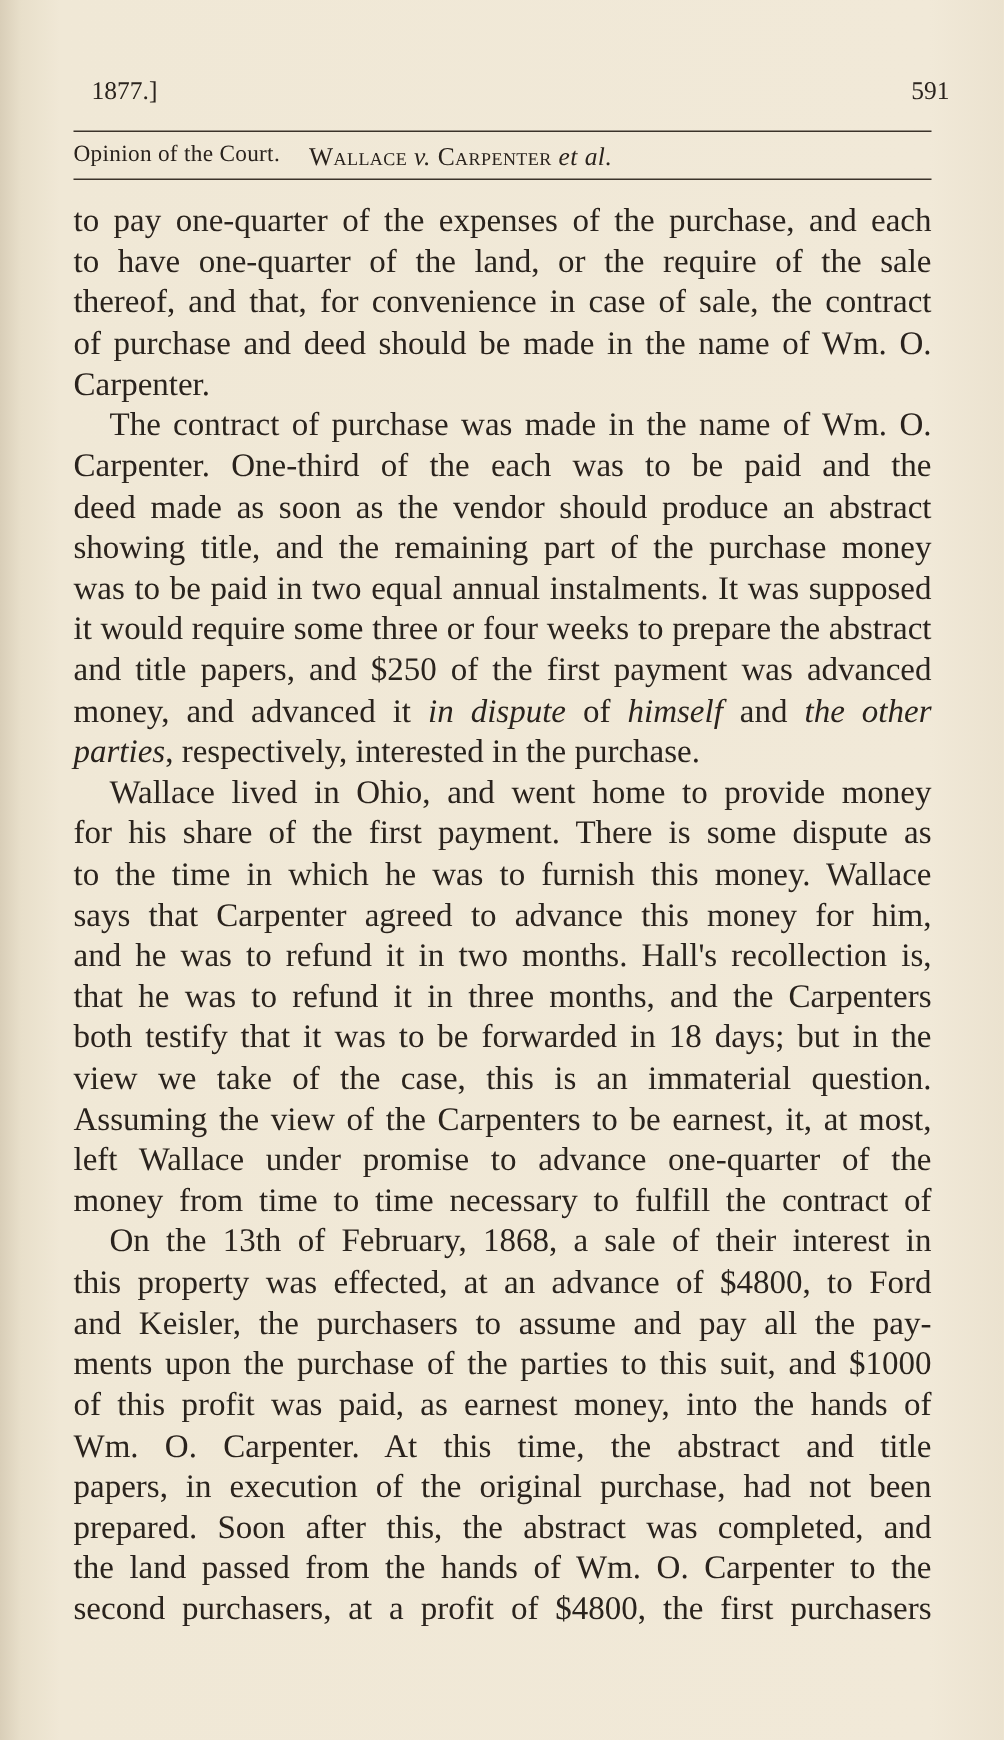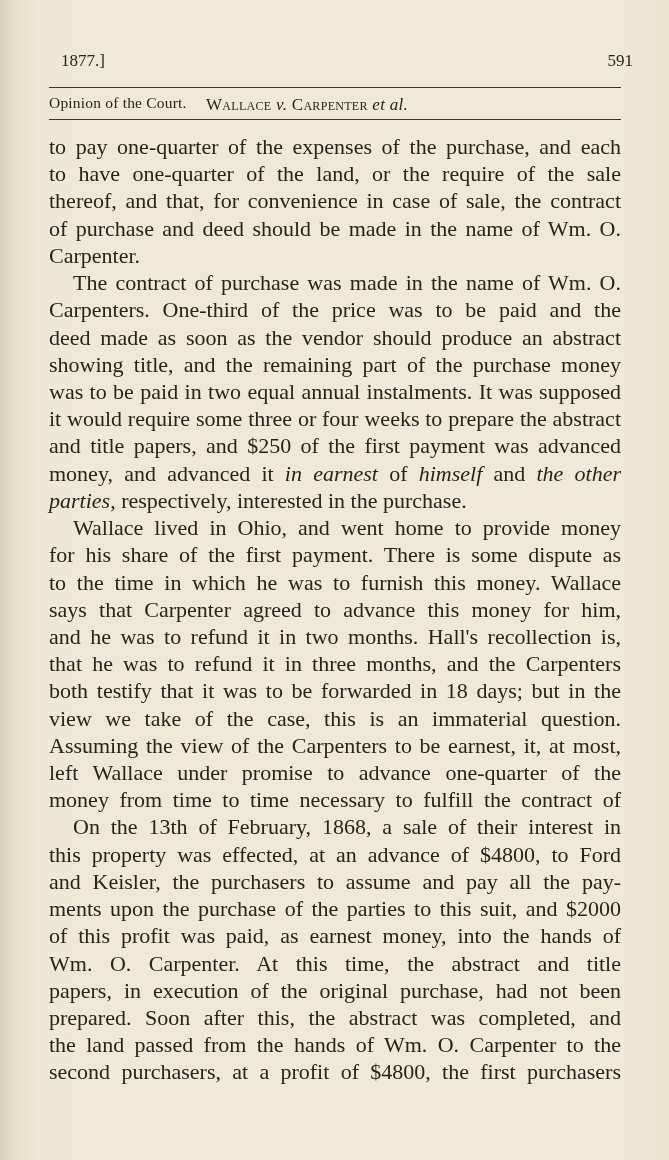--- a/index.html
+++ b/index.html
@@ -111,43 +111,43 @@
   <div class="section-head">Opinion of the Court.</div>
   <div class="rule rule-bottom"></div>
 
   <div class="body-text" id="body-text">
       <span class="line"><span>to pay one-quarter of the expenses of the purchase, and each</span></span>
       <span class="line"><span>to have one-quarter of the land, or the require of the sale</span></span>
       <span class="line"><span>thereof, and that, for convenience in case of sale, the contract</span></span>
       <span class="line"><span>of purchase and deed should be made in the name of Wm. O.</span></span>
       <span class="line last"><span>Carpenter.</span></span>
       <span class="line indent"><span>The contract of purchase was made in the name of Wm. O.</span></span>
-      <span class="line"><span>Carpenters. One-third of the price was to be paid and the</span></span>
+      <span class="line"><span>Carpenter. One-third of the each was to be paid and the</span></span>
       <span class="line"><span>deed made as soon as the vendor should produce an abstract</span></span>
       <span class="line"><span>showing title, and the remaining part of the purchase money</span></span>
       <span class="line"><span>was to be paid in two equal annual instalments. It was supposed</span></span>
       <span class="line"><span>it would require some three or four weeks to prepare the abstract</span></span>
       <span class="line"><span>and title papers, and $250 of the first payment was advanced</span></span>
-      <span class="line"><span>money, and advanced it </span><em>in earnest</em><span> of </span><em>himself</em><span> and </span><em>the other</em></span>
+      <span class="line"><span>money, and advanced it </span><em>in dispute</em><span> of </span><em>himself</em><span> and </span><em>the other</em></span>
       <span class="line last"><em>parties</em><span>, respectively, interested in the purchase.</span></span>
       <span class="line indent"><span>Wallace lived in Ohio, and went home to provide money</span></span>
       <span class="line"><span>for his share of the first payment. There is some dispute as</span></span>
       <span class="line"><span>to the time in which he was to furnish this money. Wallace</span></span>
       <span class="line"><span>says that Carpenter agreed to advance this money for him,</span></span>
       <span class="line"><span>and he was to refund it in two months. Hall's recollection is,</span></span>
       <span class="line"><span>that he was to refund it in three months, and the Carpenters</span></span>
       <span class="line"><span>both testify that it was to be forwarded in 18 days; but in the</span></span>
       <span class="line"><span>view we take of the case, this is an immaterial question.</span></span>
       <span class="line"><span>Assuming the view of the Carpenters to be earnest, it, at most,</span></span>
       <span class="line"><span>left Wallace under promise to advance one-quarter of the</span></span>
       <span class="line"><span>money from time to time necessary to fulfill the contract of</span></span>
       <span class="line indent"><span>On the 13th of February, 1868, a sale of their interest in</span></span>
       <span class="line"><span>this property was effected, at an advance of $4800, to Ford</span></span>
       <span class="line"><span>and Keisler, the purchasers to assume and pay all the pay-</span></span>
-      <span class="line"><span>ments upon the purchase of the parties to this suit, and $2000</span></span>
+      <span class="line"><span>ments upon the purchase of the parties to this suit, and $1000</span></span>
       <span class="line"><span>of this profit was paid, as earnest money, into the hands of</span></span>
       <span class="line"><span>Wm. O. Carpenter. At this time, the abstract and title</span></span>
       <span class="line"><span>papers, in execution of the original purchase, had not been</span></span>
       <span class="line"><span>prepared. Soon after this, the abstract was completed, and</span></span>
       <span class="line"><span>the land passed from the hands of Wm. O. Carpenter to the</span></span>
       <span class="line"><span>second purchasers, at a profit of $4800, the first purchasers</span></span>
     </div>
 </div>
 
 </body></html>

